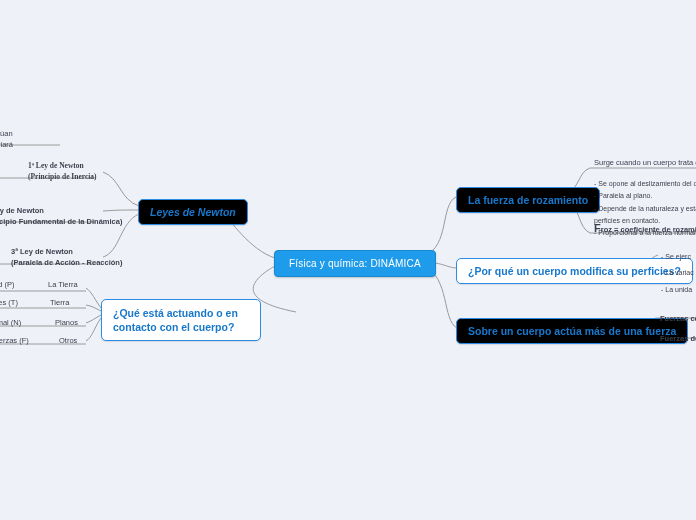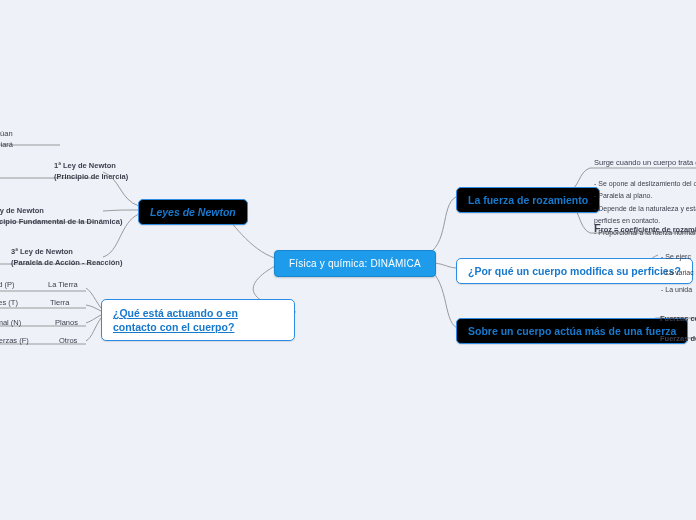--- a/index.html
+++ b/index.html
@@ -137,41 +137,41 @@
   </svg>
 
   <div class="node root-node" style="left:274px; top:250px;">
     <span>Física y química: DINÁMICA</span>
   </div>
 
   <div class="node branch-node" style="left:138px; top:199px;font-style:italic;">
     <span>Leyes de Newton</span>
   </div>
 
-  <div class="leaf" style="left:54px; top:161px;">
+  <div class="leaf" style="left:28px; top:161px;font-family:Liberation Serif, serif;">
     <div>1ª Ley de Newton</div>
     <div>(Principio de Inercia)</div>
   </div>
 
   <div class="leaf" style="left:-18px; top:206px;">
     <div>2ª Ley de Newton</div>
     <div>(Principio Fundamental de la Dinámica)</div>
   </div>
 
   <div class="leaf" style="left:11px; top:247px;">
     <div>3ª Ley de Newton</div>
     <div>(Paralela de Acción - Reacción)</div>
   </div>
 
   <div class="leaf normal-weight" style="left:-2px; top:129px;">
     <div>túan</div>
     <div>riará</div>
   </div>
 
-  <div class="node branch-node white-fill wrap" style="left:101px; top:299px; width:194px;text-decoration:underline;">
+  <div class="node branch-node white-fill wrap" style="left:101px; top:299px; width:160px;">
     <span>¿Qué está actuando o en contacto con el cuerpo?</span>
   </div>
 
   <div class="leaf normal-weight" style="left:-10px; top:280px;">
     <span>dad (P)</span>
   </div>
   <div class="leaf normal-weight" style="left:-10px; top:298px;">
     <span>ones (T)</span>
   </div>
   <div class="leaf normal-weight" style="left:-10px; top:318px;">

